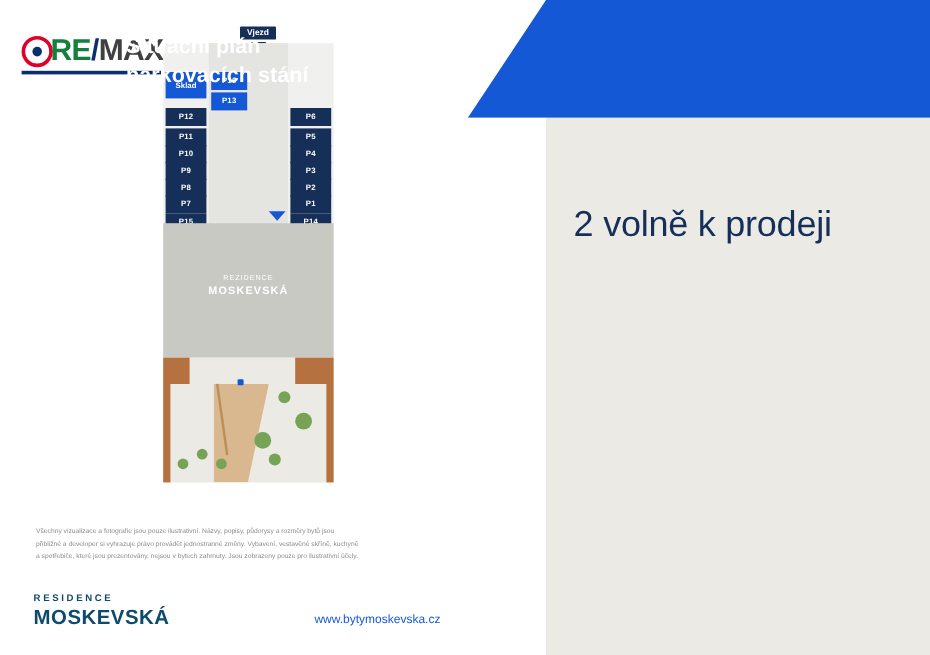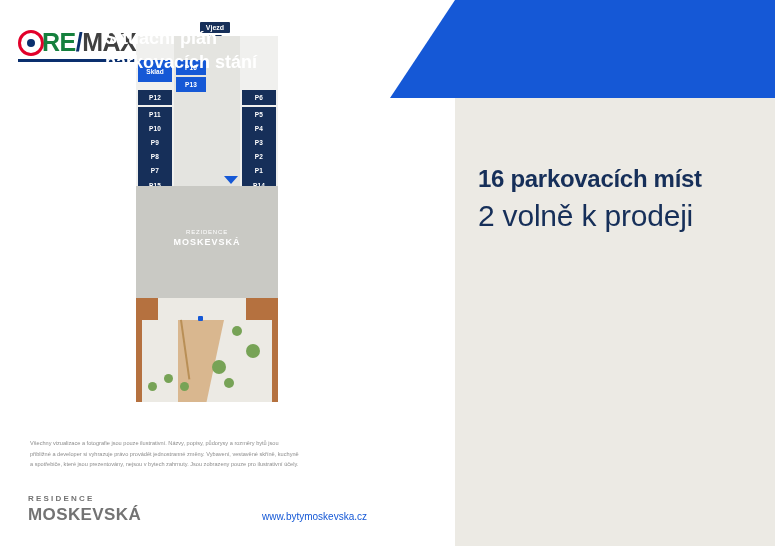--- a/index.html
+++ b/index.html
@@ -226,21 +226,21 @@
     width: 350px;
     color: #8d8d8d;
     font-size: 5.6px;
     line-height: 1.9;
   }
 
   
   #footer-logo {
     position: absolute;
     left: 28px; top: 494px;
-    color: #737373;
+    color: #0c4a6e;
   }
   #footer-logo .small {
     font-size: 8px;
     letter-spacing: 2.2px;
     font-weight: bold;
   }
   #footer-logo .big {
     font-size: 17px;
     font-weight: bold;
     letter-spacing: 0.4px;
@@ -387,15 +387,14 @@
 <div id="header-banner">
   <div class="notch"></div>
 </div>
 
 <div id="header-title">
   <div>Situační plán</div>
   <div>parkovacích stání</div>
 </div>
 
 <div id="headline">
-  <div class="l1">16 parkovacích míst</div>
   <div class="l2">2 volně k prodeji</div>
 </div>
 
 </body></html>

